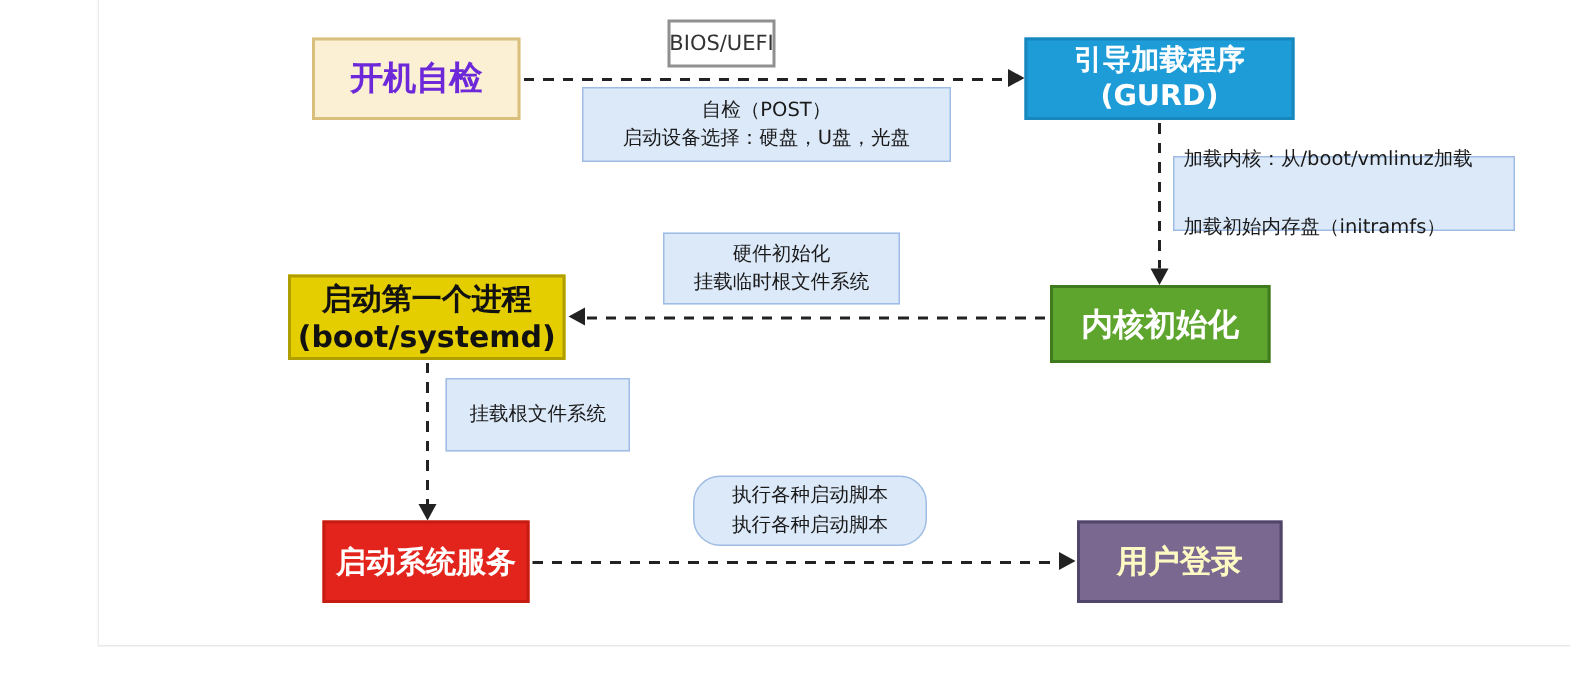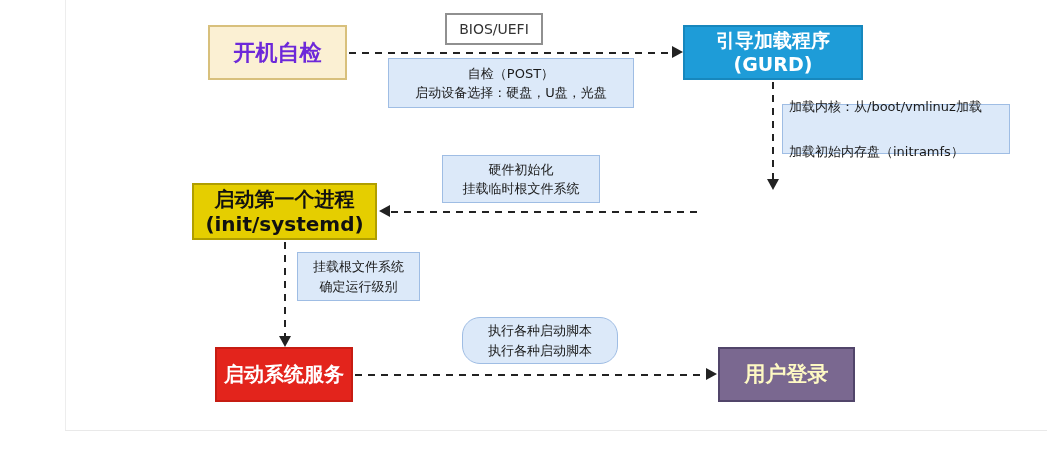--- a/index.html
+++ b/index.html
@@ -30,21 +30,21 @@
   .n-first{left:192px;top:183px;width:185px;height:57px;
           background:var(--yellow-fill);border:2px solid var(--yellow-border);
           font-size:20px;font-weight:600;color:#111111;}
   .n-services{left:215px;top:347px;width:138px;height:55px;
           background:var(--red-fill);border:2px solid var(--red-border);
           font-size:20px;font-weight:600;color:#ffffff;}
   .n-login{left:718px;top:347px;width:137px;height:55px;
           background:var(--purple-fill);border:2px solid var(--purple-border);
           font-size:21px;font-weight:600;color:#fef9c3;}
 
-  .label-box{position:absolute;left:445px;top:13px;width:98px;height:32px;
+  .label-box{position:absolute;left:445px;top:13px;width:72px;height:32px;
           background:var(--label-fill);border:2px solid var(--label-border);
           display:flex;align-items:center;justify-content:center;
           font-size:14px;color:#333;box-sizing:border-box;}
 
   .note{position:absolute;box-sizing:border-box;
         background:var(--note-fill);border:1px solid var(--note-border);
         font-size:13px;line-height:1.5;color:#1a1a1a;
         display:flex;flex-direction:column;justify-content:center;text-align:center;padding:2px 6px;}
   .note-post{left:388px;top:58px;width:246px;height:50px;}
   .note-kload{left:782px;top:104px;width:228px;height:50px;text-align:left;gap:26px;}
@@ -101,24 +101,27 @@
 
   <div class="label-box">
     <span>BIOS/UEFI</span>
   </div>
 
   <div class="node n-boot">
     <span>引导加载程序</span>
     <span class="l2">(GURD)</span>
   </div>
 
+  <div class="node n-kernel">
+    <span>内核初始化</span>
+  </div>
 
   <div class="node n-first">
     <span>启动第一个进程</span>
-    <span class="l2">(init/systemd)</span>
+    <span class="l2">(boot/systemd)</span>
   </div>
 
   <div class="node n-services">
     <span>启动系统服务</span>
   </div>
 
   <div class="node n-login">
     <span>用户登录</span>
   </div>
 
@@ -132,21 +135,20 @@
     <span>加载初始内存盘（initramfs）</span>
   </div>
 
   <div class="note note-hw">
     <span>硬件初始化</span>
     <span>挂载临时根文件系统</span>
   </div>
 
   <div class="note note-mount">
     <span>挂载根文件系统</span>
-    <span>确定运行级别</span>
   </div>
 
   <div class="note note-scripts">
     <span>执行各种启动脚本</span>
     <span>执行各种启动脚本</span>
   </div>
 
 </div>
 
 </body></html>

